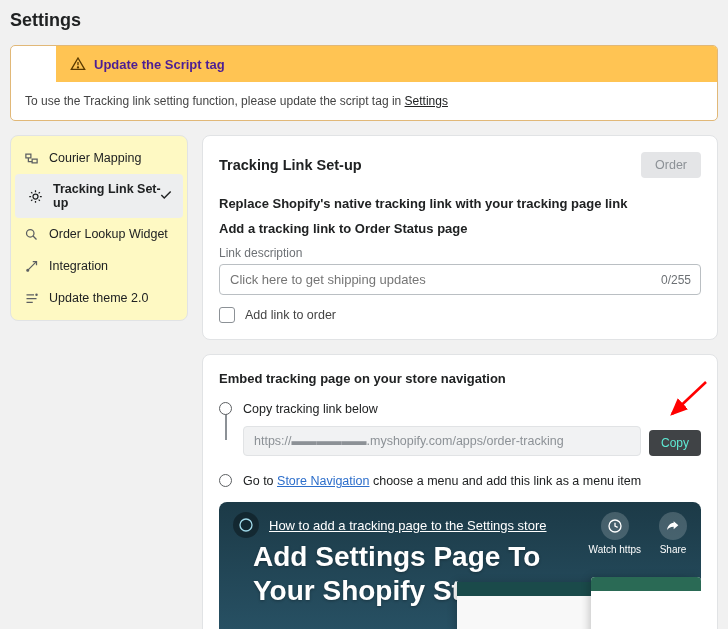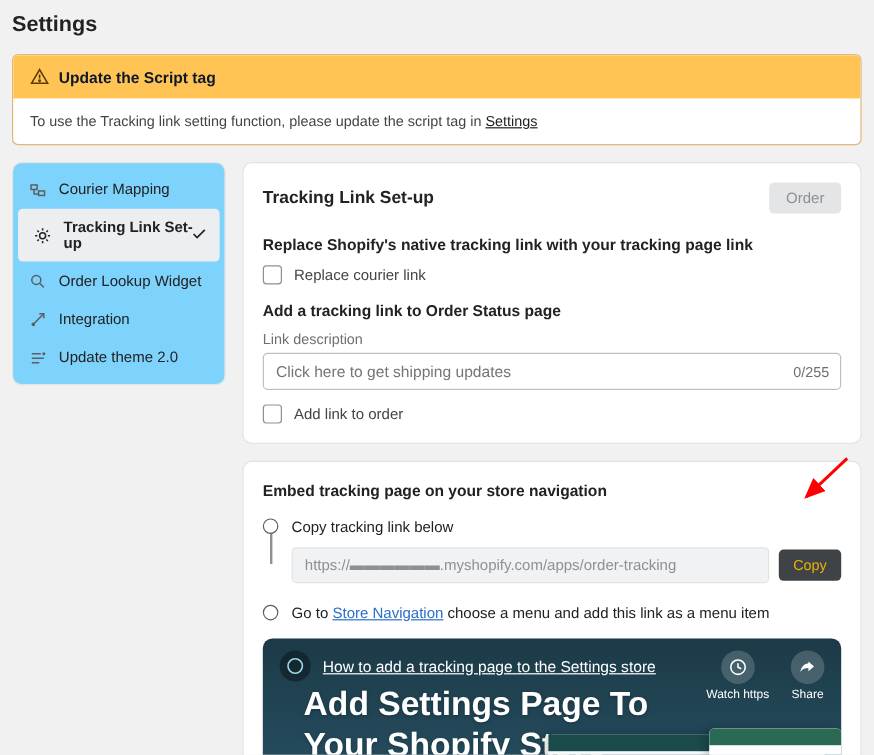--- a/index.html
+++ b/index.html
@@ -1,24 +1,24 @@
 <!DOCTYPE html>
 <html><head>
 <meta charset="utf-8">
 <style>
   * { box-sizing: border-box; margin: 0; padding: 0; }
   body { font-family: -apple-system, BlinkMacSystemFont, "Segoe UI", Helvetica, Arial, sans-serif; background: #f1f1f1; color: #202223; font-size: 13px; width: 728px; height: 629px; overflow: hidden; position: relative; }
   .page { padding: 10px 10px 0 10px; }
   .page-title { font-size: 18px; font-weight: 600; margin-bottom: 14px; }
   .alert { border: 1px solid #e1b878; border-radius: 5px; background: #fff; margin-bottom: 14px; overflow: hidden; }
-  .alert-head { background: #ffc453; padding: 10px 14px; display: flex; align-items: center; gap: 8px; font-weight: 600; color: #0f172a; font-size: 13px; }
+  .alert-head { background: #ffc453; padding: 10px 14px; display: flex; align-items: center; gap: 8px; font-weight: 600; color: #4c1d95; font-size: 13px; margin-left: 45px; }
   .alert-body { padding: 12px 14px; color: #444; font-size: 12px; }
   .alert-body a { color: #202223; text-decoration: underline; }
   .columns { display: flex; gap: 14px; align-items: flex-start; }
-  .sidebar { width: 178px; background: #7dd3fc; border: 1px solid #e1e3e5; border-radius: 8px; padding: 6px 0; }
+  .sidebar { width: 178px; background: #fef9c3; border: 1px solid #e1e3e5; border-radius: 8px; padding: 6px 0; }
   .side-item { display: flex; align-items: center; gap: 10px; padding: 8px 12px; font-size: 12.5px; cursor: pointer; position: relative; }
   .side-item.active { background: #edeeef; font-weight: 600; border-radius: 4px; margin: 0 4px; }
   .side-item .chk { position: absolute; right: 10px; }
   .side-icon { width: 16px; height: 16px; flex-shrink: 0; display:flex; align-items:center; justify-content:center; }
   .main { flex: 1; }
   .card { background: #fff; border: 1px solid #e1e3e5; border-radius: 8px; padding: 16px; margin-bottom: 14px; }
   .card-head { display: flex; justify-content: space-between; align-items: center; margin-bottom: 18px; }
   .card-title { font-size: 14.5px; font-weight: 600; }
   .save-btn { background: #e4e5e7; color: #8c9196; border: none; border-radius: 4px; padding: 6px 14px; font-size: 12.5px; font-weight: 500; cursor: default; }
   .section-h { font-weight: 600; font-size: 13px; margin-bottom: 10px; }
@@ -28,23 +28,23 @@
   .input-wrap { position: relative; margin-bottom: 12px; }
   .input { width: 100%; border: 1px solid #babfc3; border-radius: 4px; padding: 7px 10px; font-size: 13px; color: #0f172a; }
   .counter { position: absolute; right: 10px; top: 50%; transform: translateY(-50%); font-size: 12px; color: #6d7175; }
   .embed-h { font-weight: 600; font-size: 13px; margin-bottom: 16px; }
   .timeline { position: relative; padding-left: 24px; }
   .t-line { position: absolute; left: 6px; top: 8px; bottom: 48px; width: 1.5px; background: #8c9196; }
   .t-step { position: relative; margin-bottom: 18px; }
   .t-dot { position: absolute; left: -24px; top: 0; width: 13px; height: 13px; border: 1.5px solid #5c5f62; border-radius: 50%; background: #fff; }
   .t-label { font-size: 12.5px; color: #202223; margin-bottom: 10px; }
   .t-label a { color: #2c6ecb; }
-  .copy-row { display: flex; gap: 8px; align-items: center; }
+  .copy-row { display: flex; gap: 8px; align-items: flex-end; }
   .copy-input { flex: 1; background: #f1f2f3; border: 1px solid #e1e3e5; border-radius: 4px; padding: 7px 10px; font-size: 12.5px; color: #8c9196; }
-  .copy-btn { background: #404346; color: #eab308; border: none; border-radius: 4px; padding: 6px 12px; font-size: 12px; font-weight: 500; cursor: pointer; }
+  .copy-btn { background: #404346; color: #5eead4; border: none; border-radius: 4px; padding: 6px 12px; font-size: 12px; font-weight: 500; cursor: pointer; }
   .video { position: relative; border-radius: 8px; overflow: hidden; height: 150px; background: linear-gradient(180deg,#1C3A47 0%,#295468 100%); color: #fff; }
   .video-inner { position: absolute; inset: 0; }
   .video-top { position: absolute; top: 10px; left: 14px; right: 14px; display: flex; align-items: center; gap: 10px; }
   .logo { width: 26px; height: 26px; border-radius: 50%; background: rgba(0,0,0,0.35); display:flex; align-items:center; justify-content:center; flex-shrink:0; }
   .vid-title-sm { font-size: 13px; text-decoration: underline; color:#fff; }
   .video-actions { position: absolute; top: 10px; right: 14px; display: flex; gap: 18px; }
   .va-item { display:flex; flex-direction:column; align-items:center; gap:4px; font-size:10px; color:#fff; }
   .va-icon { width:28px; height:28px; border-radius:50%; background: rgba(255,255,255,0.18); display:flex; align-items:center; justify-content:center; }
   .video-h { position:absolute; left:34px; top:38px; font-size:28px; font-weight:700; line-height:1.2; text-shadow:0 1px 3px rgba(0,0,0,0.3); }
   .mockup { position:absolute; right:14px; bottom:0; width:230px; height:70px; background:#f8f8f8; border-radius:4px 4px 0 0; box-shadow:-2px 0 8px rgba(0,0,0,0.2); }
@@ -130,24 +130,20 @@
     </nav>
 
     <div class="main">
       <div class="card">
         <div class="card-head">
           <div class="card-title">Tracking Link Set-up</div>
           <button class="save-btn">Order</button>
         </div>
 
         <div class="section-h">Replace Shopify's native tracking link with your tracking page link</div>
-        <label class="check-row">
-          <span class="check-box"></span>
-          <span>Replace courier link</span>
-        </label>
 
         <div class="section-h">Add a tracking link to Order Status page</div>
         <div class="field-label">Link description</div>
         <div class="input-wrap">
           <input class="input" placeholder="Click here to get shipping updates" style="">
           <span class="counter">0/255</span>
         </div>
         <label class="check-row" style="margin-bottom:0">
           <span class="check-box"></span>
           <span>Add link to order</span>

